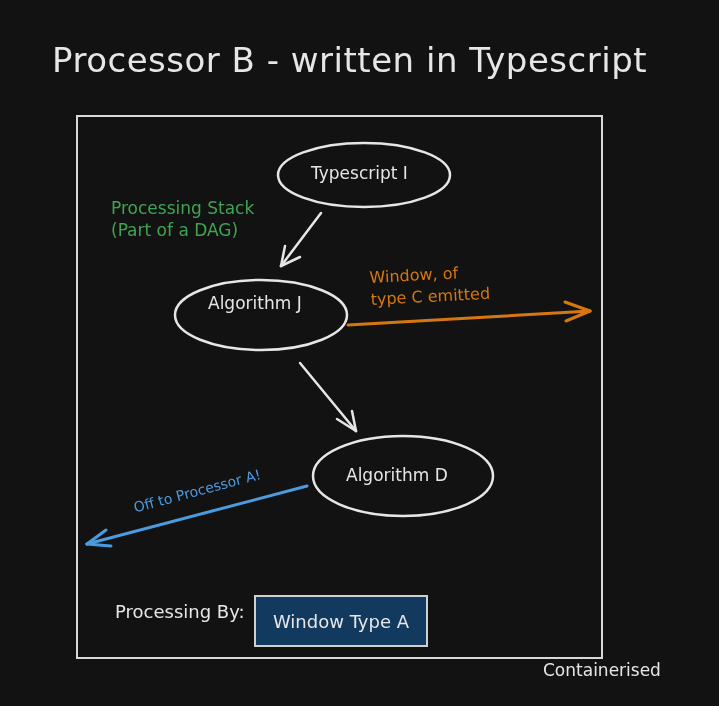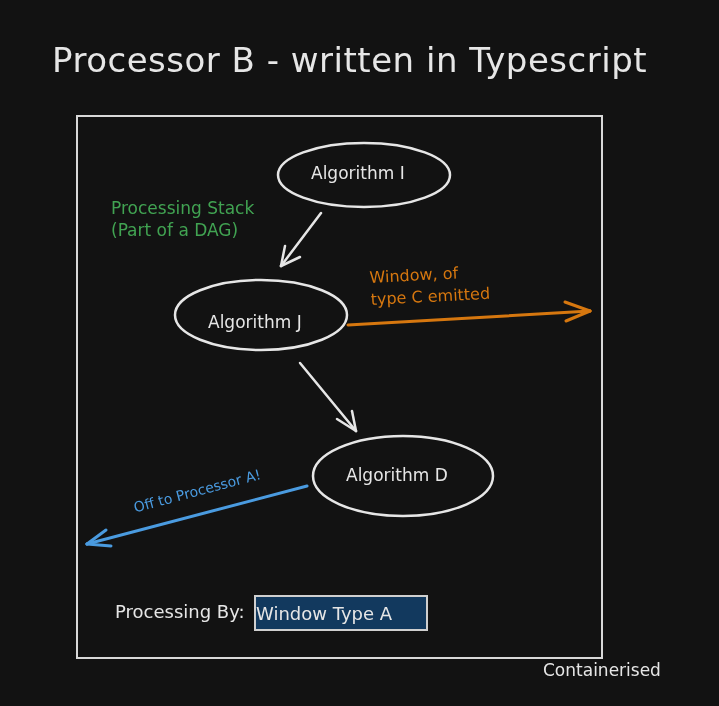--- a/index.html
+++ b/index.html
@@ -6,23 +6,23 @@
   body { width:719px; height:706px; background:#121212; position:relative; overflow:hidden;
          font-family:"DejaVu Sans", sans-serif; }
   svg { position:absolute; left:0; top:0; }
   .txt { position:absolute; white-space:nowrap; }
   .title { left:52px; top:40px; font-size:34px; color:#e6e6e6; letter-spacing:0.5px;text-align:center; }
   .node-label { font-size:17px; color:#e6e6e6; }
   .green { color:#41a352; font-size:17px; line-height:22px; }
   .orange { color:#d6770f; font-size:16px; line-height:22px; }
   .blue { color:#4a9be0; font-size:14px; }
   .trig { font-size:18px; color:#e6e6e6; }
-  .badge { position:absolute; left:254px; top:595px; width:174px; height:36px; background:#12395e;
+  .badge { position:absolute; left:254px; top:595px; width:174px; height:52px; background:#12395e;
            border:2px solid #cfcfcf; box-sizing:border-box; color:#e6e6e6; font-size:18px;
-           display:flex; align-items:center; }
+           display:flex; align-items:center; justify-content:center; }
   .foot { font-size:17px; color:#e6e6e6; }
 </style>
 </head>
 <body>
 
 <svg width="719" height="706">
 
   <rect x="77" y="116" width="525" height="542" fill="none" stroke="#d8d8d8" stroke-width="2"></rect>
 
   <ellipse cx="364" cy="175" rx="86" ry="32" fill="none" stroke="#e6e6e6" stroke-width="2.5"></ellipse>
@@ -49,22 +49,22 @@
 
   <g stroke="#4a9be0" stroke-width="3" fill="none" stroke-linecap="round">
     <line x1="307" y1="486" x2="87" y2="544"></line>
     <line x1="87" y1="544" x2="106" y2="530"></line>
     <line x1="87" y1="544" x2="111" y2="546"></line>
   </g>
 </svg>
 
 <div class="txt title">Processor B - written in Typescript</div>
 
-<div class="txt node-label" style="left:311px;top:163px;">Algorithm I</div>
-<div class="txt node-label" style="left:208px;top:312px;">Algorithm J</div>
+<div class="txt node-label" style="left:311px;top:163px;">Typescript I</div>
+<div class="txt node-label" style="left:208px;top:293px;">Algorithm J</div>
 <div class="txt node-label" style="left:346px;top:465px;">Algorithm D</div>
 
 <div class="txt green" style="left:111px;top:197px;">
   <div>Processing Stack</div>
   <div>(Part of a DAG)</div>
 </div>
 
 <div class="txt orange" style="left:369px;top:267px;transform:rotate(-3deg);transform-origin:left top;">
   <div>Window, of</div>
   <div>type C emitted</div>

